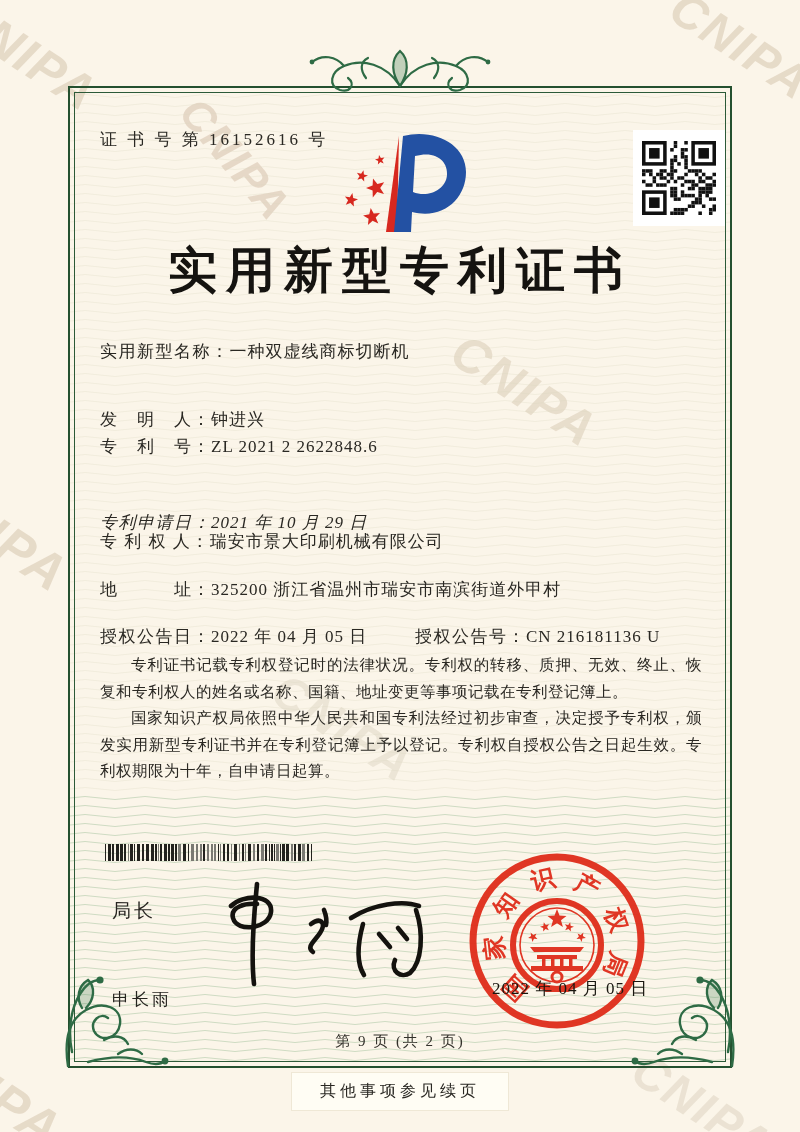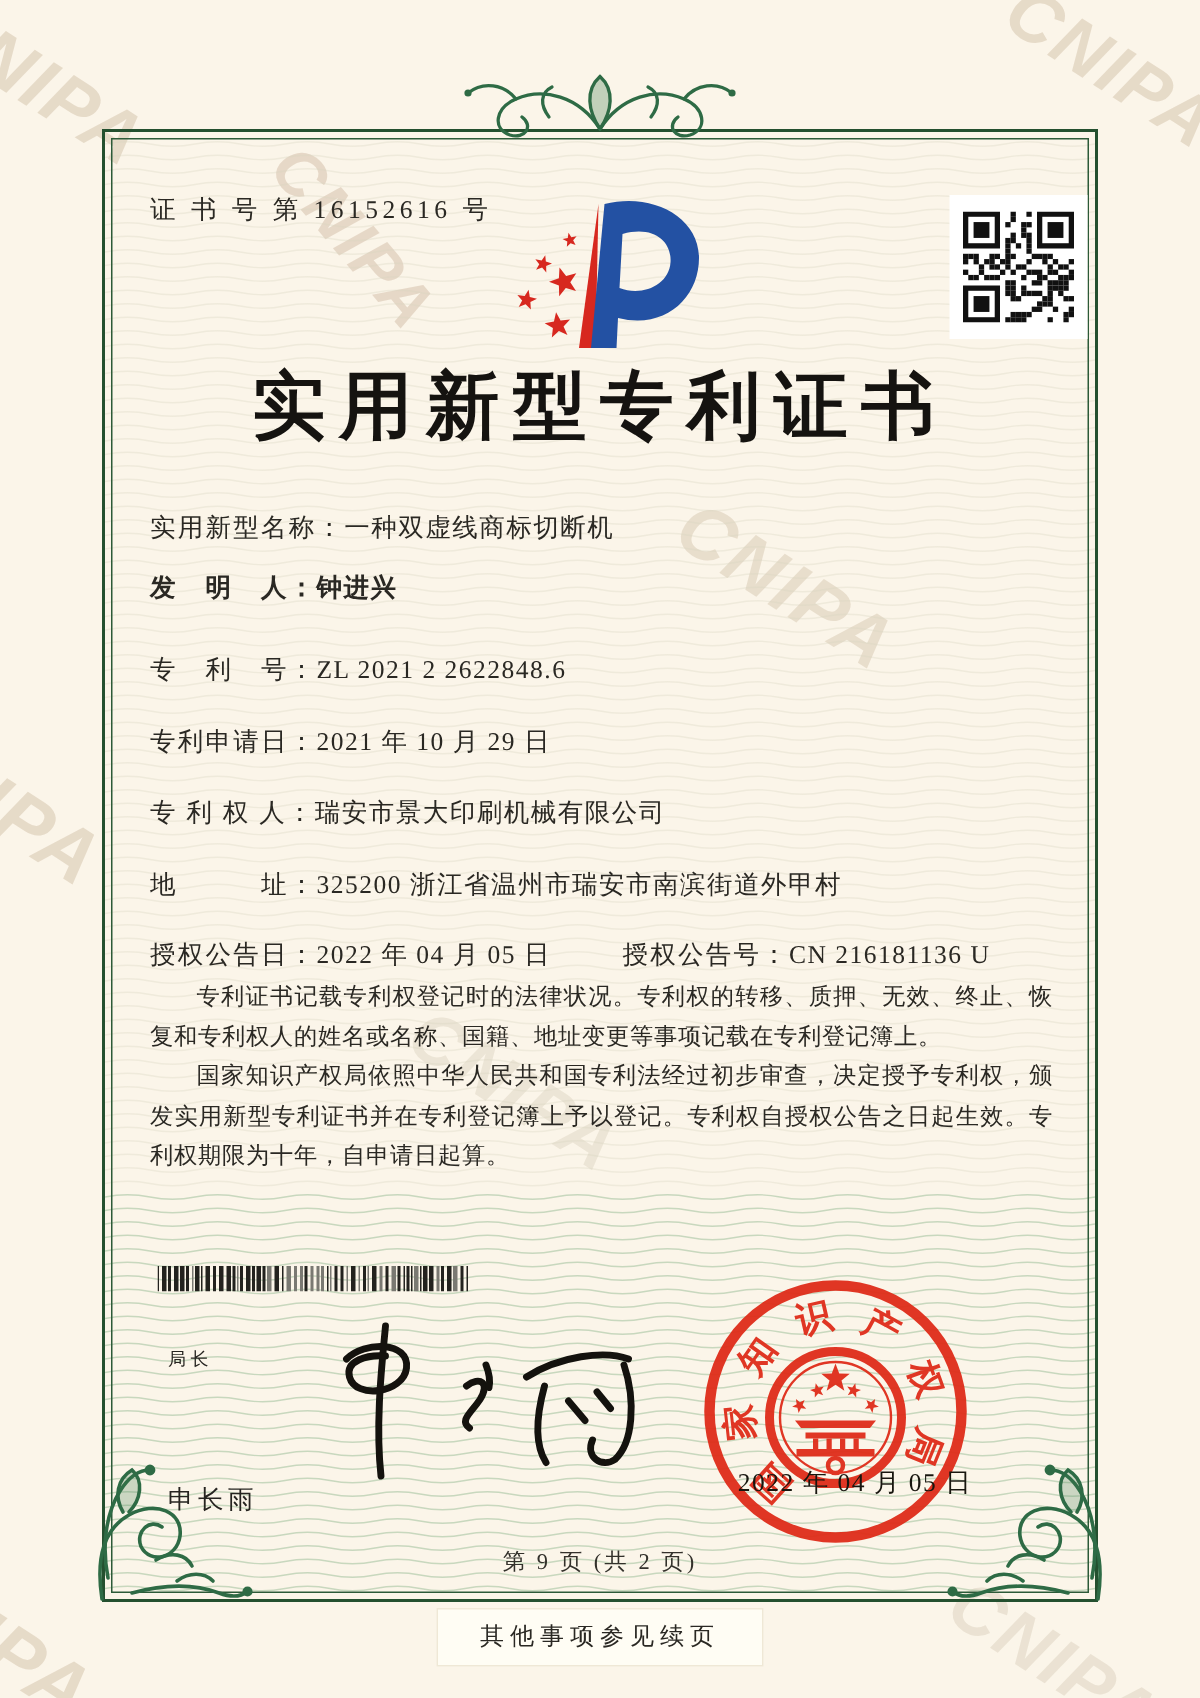--- a/index.html
+++ b/index.html
@@ -36,21 +36,21 @@
     text-align:center; font-size:49px; font-weight:700;
     letter-spacing:9px; color:#151310;
   }
   .row { position:absolute; left:100px; font-size:17px; letter-spacing:1px; color:#2a2823; white-space:nowrap; }
   .row .lab { letter-spacing:1.5px; }
   .paras { position:absolute; left:100px; top:652px; width:602px; }
   .paras p {
     font-size:15.5px; line-height:26.5px; text-align:justify;
     text-indent:2em; color:#2a2823; letter-spacing:0.5px;
   }
-  .sig-title { position:absolute; left:112px; top:898px; font-size:12px; letter-spacing:3px; color:#262420; }
+  .sig-title { position:absolute; left:112px; top:898px; font-size:19px; letter-spacing:3px; color:#262420; }
   .sig-name  { position:absolute; left:112px; top:944px; font-size:17px; letter-spacing:3px; color:#262420;margin-top:44px; }
   .seal-date {
     position:absolute; left:480px; top:977px; width:180px; text-align:center;
     font-size:17px; color:#18160f; letter-spacing:1px; z-index:6; white-space:nowrap;
   }
   .page-num {
     position:absolute; left:0; top:1032px; width:800px; text-align:center;
     font-size:15px; letter-spacing:2px; color:#33312b;
   }
   .note-wrap { position:absolute; left:0; top:1072px; width:800px; text-align:center; }
@@ -375,27 +375,27 @@
       <rect x="3.5238095238095237" y="52.857142857142854" width="17.61904761904762" height="17.61904761904762" fill="#fff"></rect>
       <rect x="7.0476190476190474" y="56.38095238095238" width="10.571428571428571" height="10.571428571428571" fill="#111"></rect>
     </svg>
 </div>
 
 <div class="title">实用新型专利证书</div>
 
 <div class="row" style="top:340px;text-align:center;">
   <span class="lab">实用新型名称：</span><span>一种双虚线商标切断机</span>
 </div>
-<div class="row" style="top:380px;font-weight:bold;">
+<div class="row" style="top:408px;">
   <span class="lab">发　明　人：</span><span>钟进兴</span>
 </div>
 <div class="row" style="top:435px;">
   <span class="lab">专　利　号：</span><span>ZL 2021 2 2622848.6</span>
 </div>
-<div class="row" style="top:483px;">
+<div class="row" style="top:511px;font-style:italic;">
   <span class="lab">专利申请日：</span><span>2021 年 10 月 29 日</span>
 </div>
 <div class="row" style="top:530px;">
   <span class="lab">专 利 权 人：</span><span>瑞安市景大印刷机械有限公司</span>
 </div>
 <div class="row" style="top:578px;">
   <span class="lab">地　　　址：</span><span>325200 浙江省温州市瑞安市南滨街道外甲村</span>
 </div>
 <div class="row" style="top:625px;">
   <span class="lab">授权公告日：</span><span>2022 年 04 月 05 日</span>

